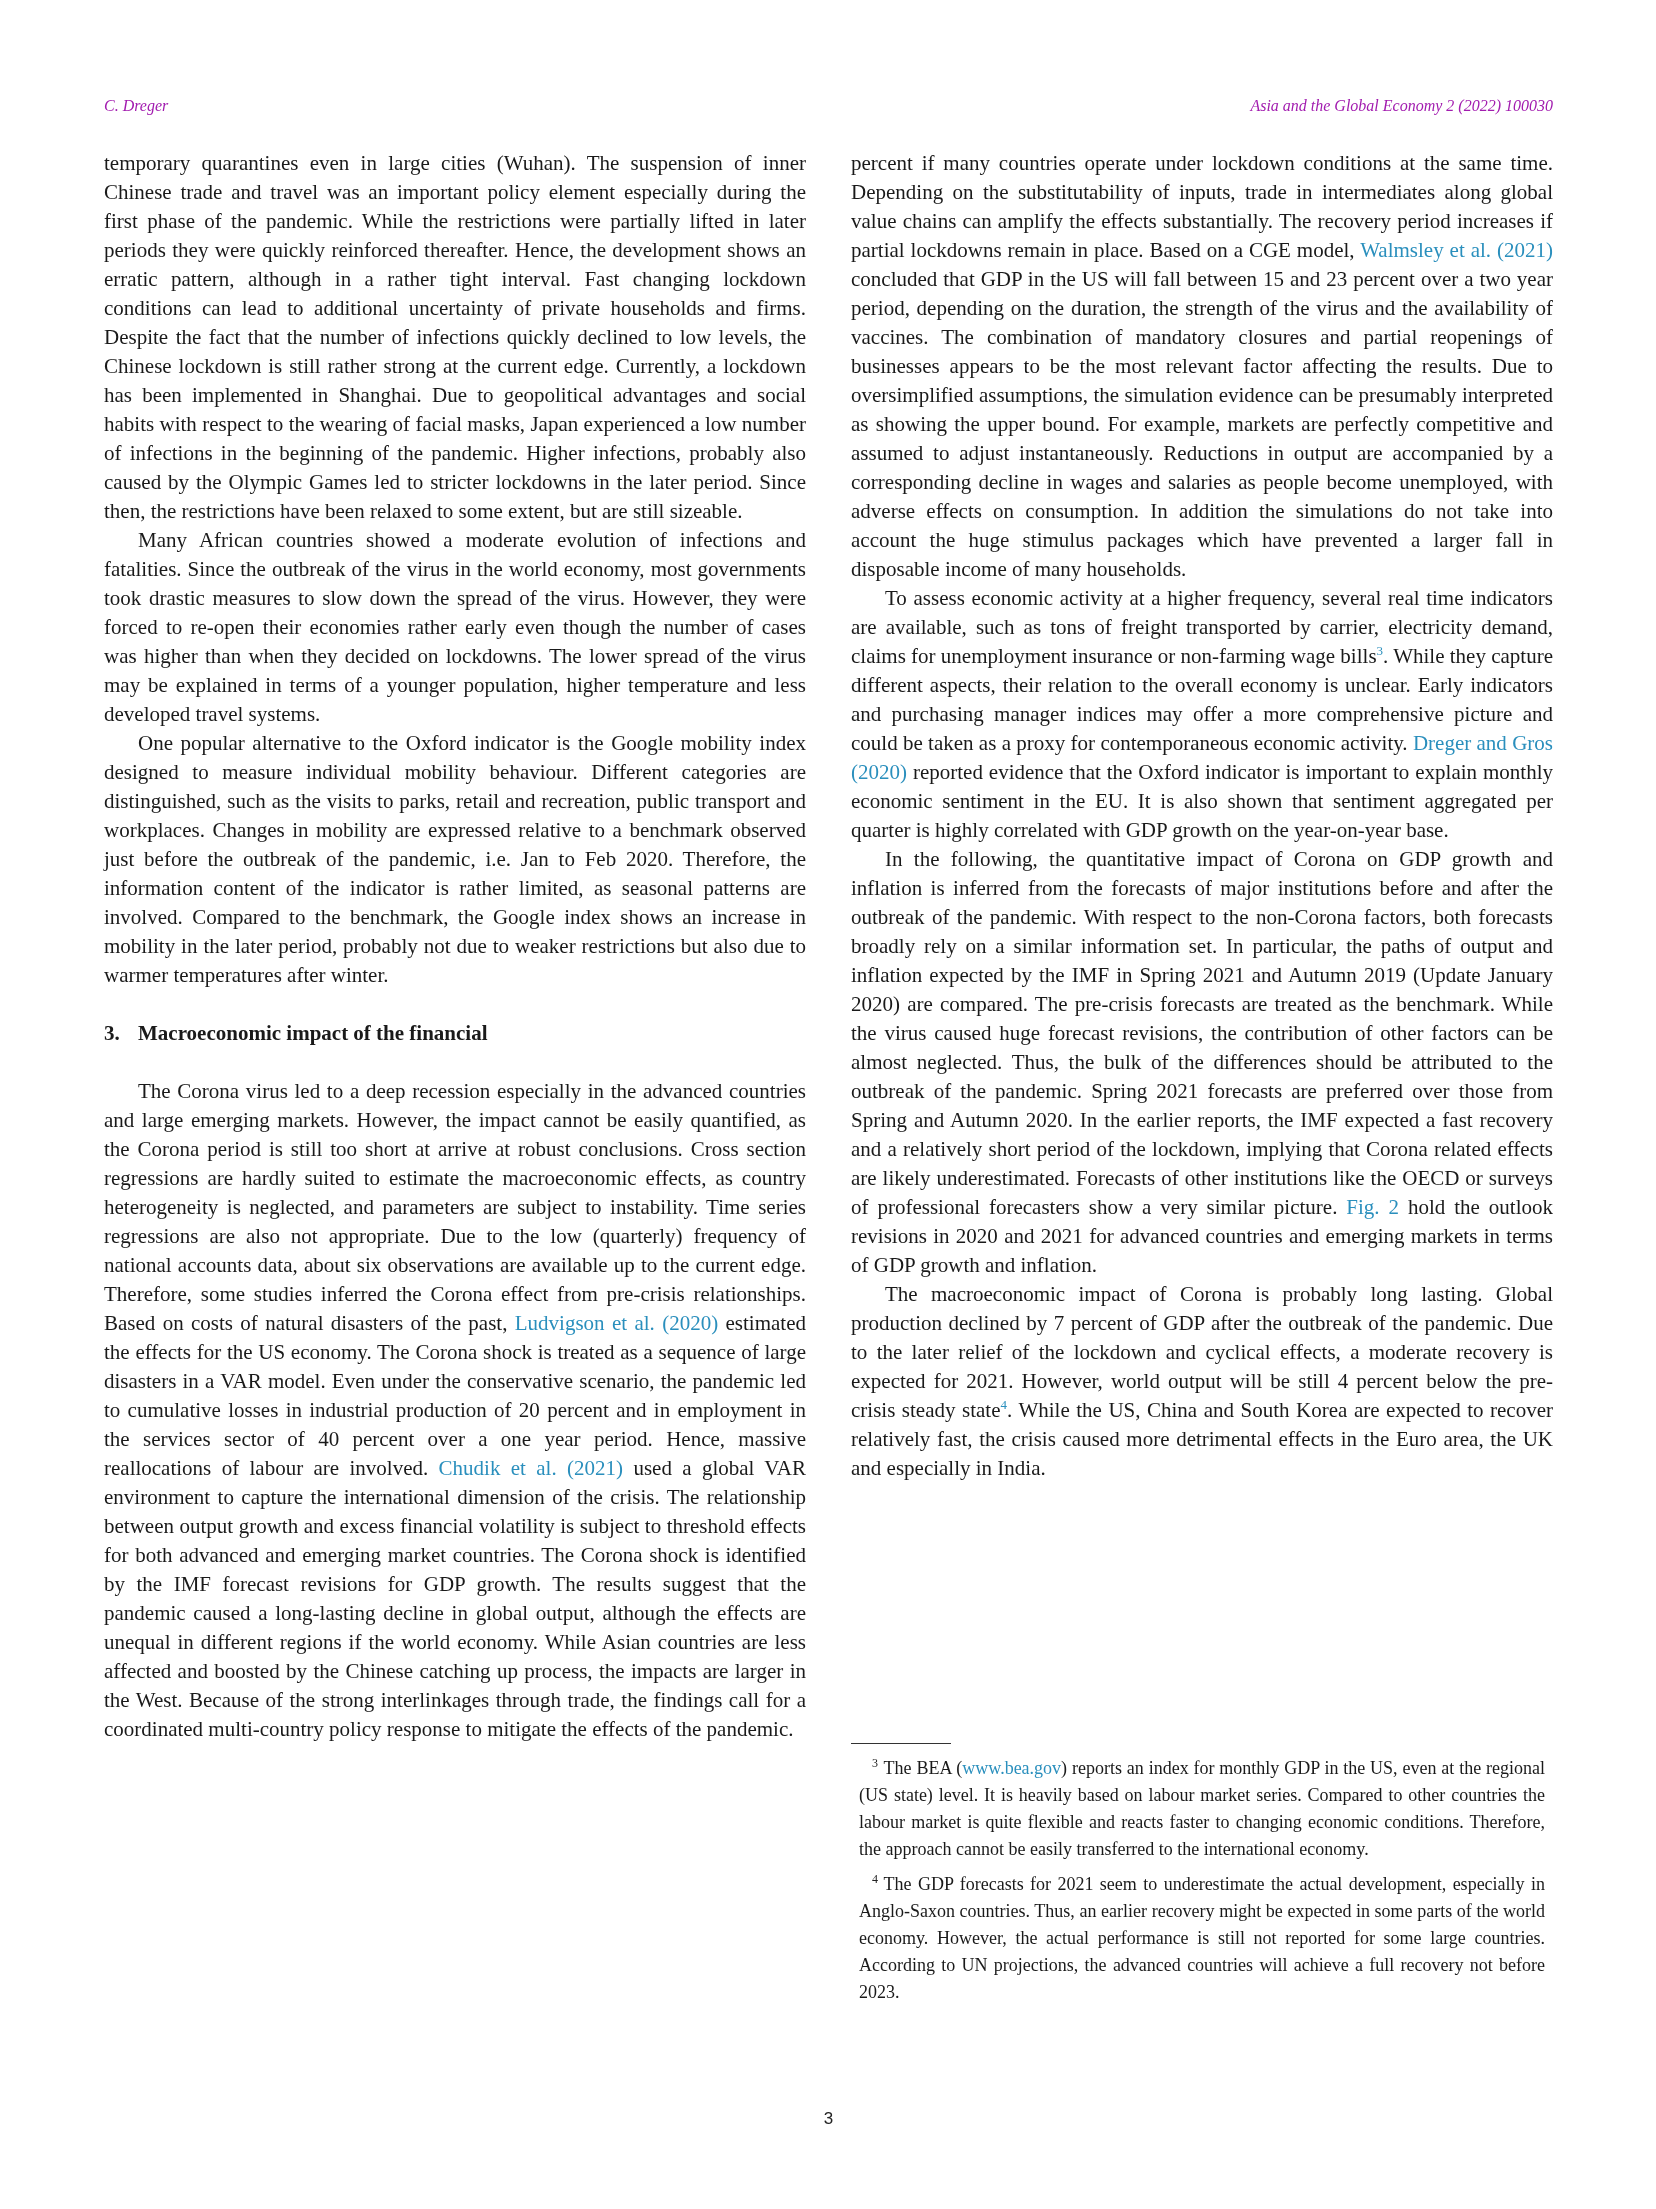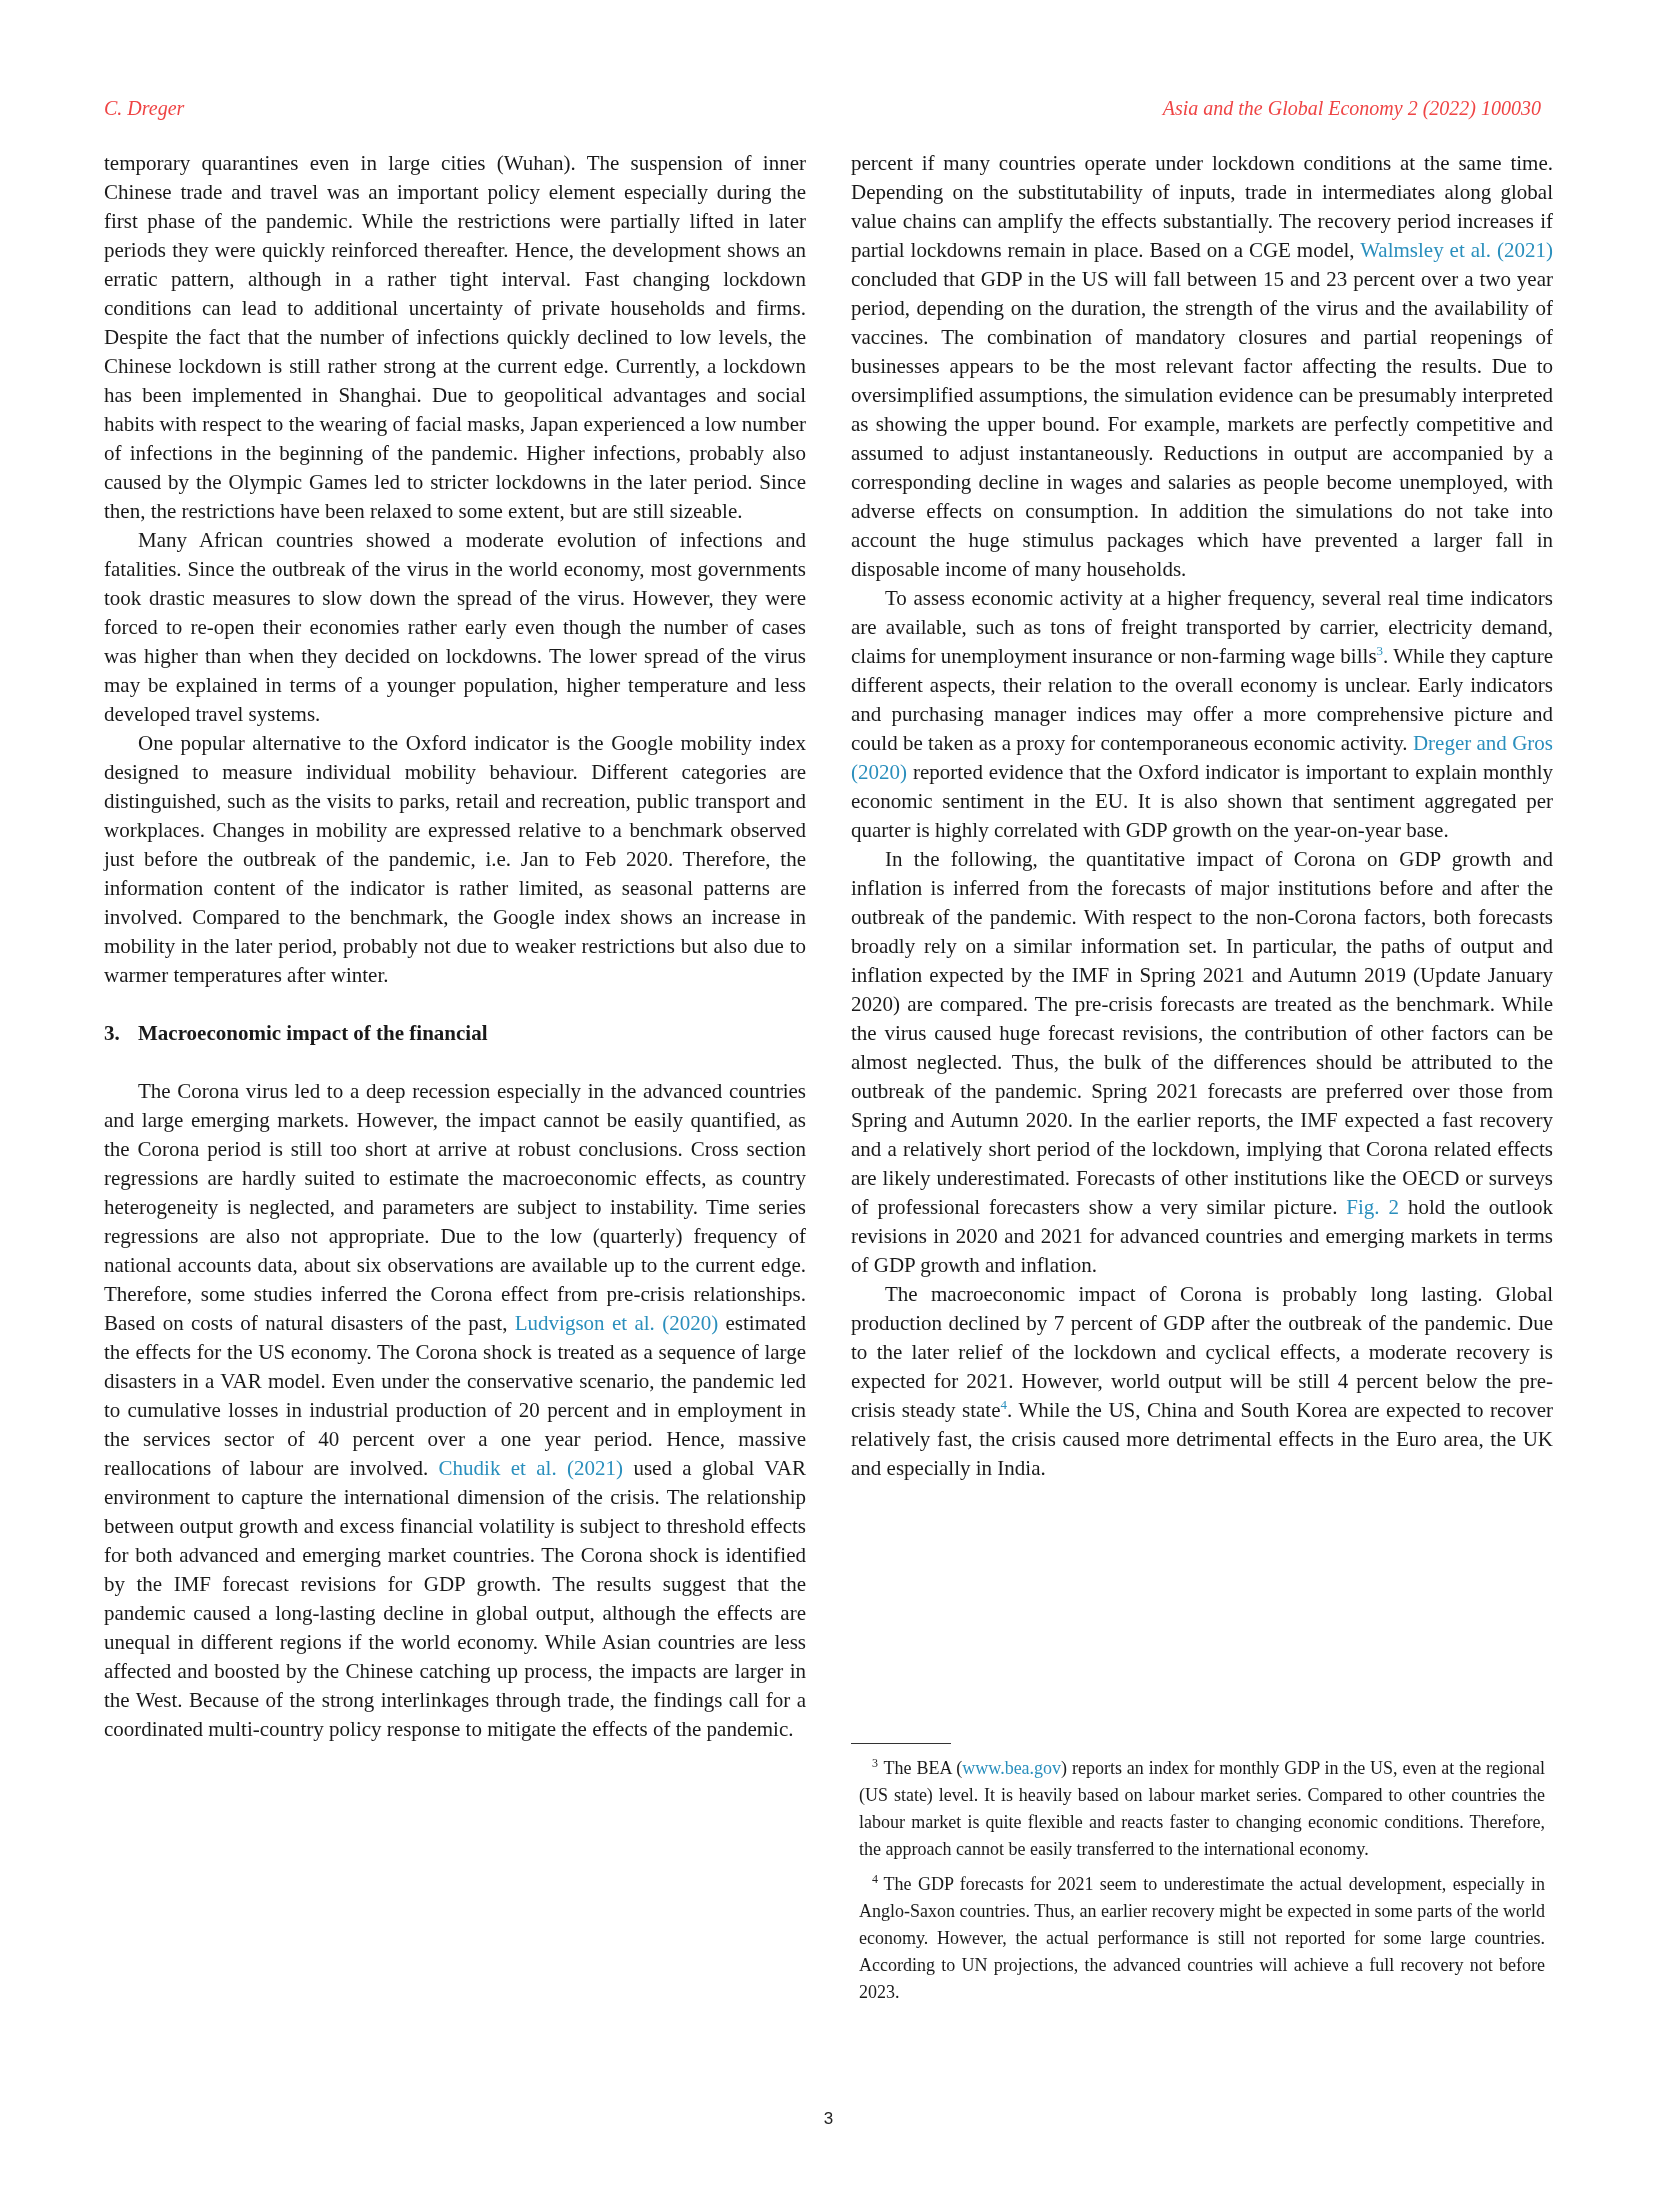--- a/index.html
+++ b/index.html
@@ -1,22 +1,22 @@
 <!DOCTYPE html>
 <html style="font-size:15px"><head>
 <meta charset="utf-8">
 <style>
   html, body { margin: 0; padding: 0; background: #ffffff; }
   body { width: 1657px; height: 2209px; position: relative; overflow: hidden;
          font-family: "Liberation Serif", "DejaVu Serif", serif; color: #1a1a1a; }
   .page { position: absolute; left: 0; top: 0; width: 1657px; height: 2209px; }
   .running-head { position: absolute; top: 97px; left: 104px; right: 104px; height: 28px;
-                  font-style: italic; font-size: 20px; color: #ef4444; }
+                  font-style: italic; font-size: 16px; color: #a21caf; }
   .rh-left { position: absolute; left: 0; top: 0; }
-  .rh-right { position: absolute; right: 12px; top: 0; }
+  .rh-right { position: absolute; right: 0; top: 0; }
   .col { position: absolute; top: 149px; width: 702px; font-size: 21px; line-height: 29px;
          text-align: justify; hyphens: manual; }
   .col-left { left: 104px; }
   .col-right { left: 851px; }
   .col p { margin: 0; text-indent: 34px; }
   .col p.noindent { text-indent: 0; }
   .section-heading { font-weight: bold; font-size: 21px; margin: 29px 0 29px 0; text-indent: 0; }
   .section-heading .num { display: inline-block; width: 34px; }
   a.ref { color: #2a8fbd; text-decoration: none; }
   sup.fn { color: #2a8fbd; font-size: 13px; vertical-align: super; line-height: 0; }

